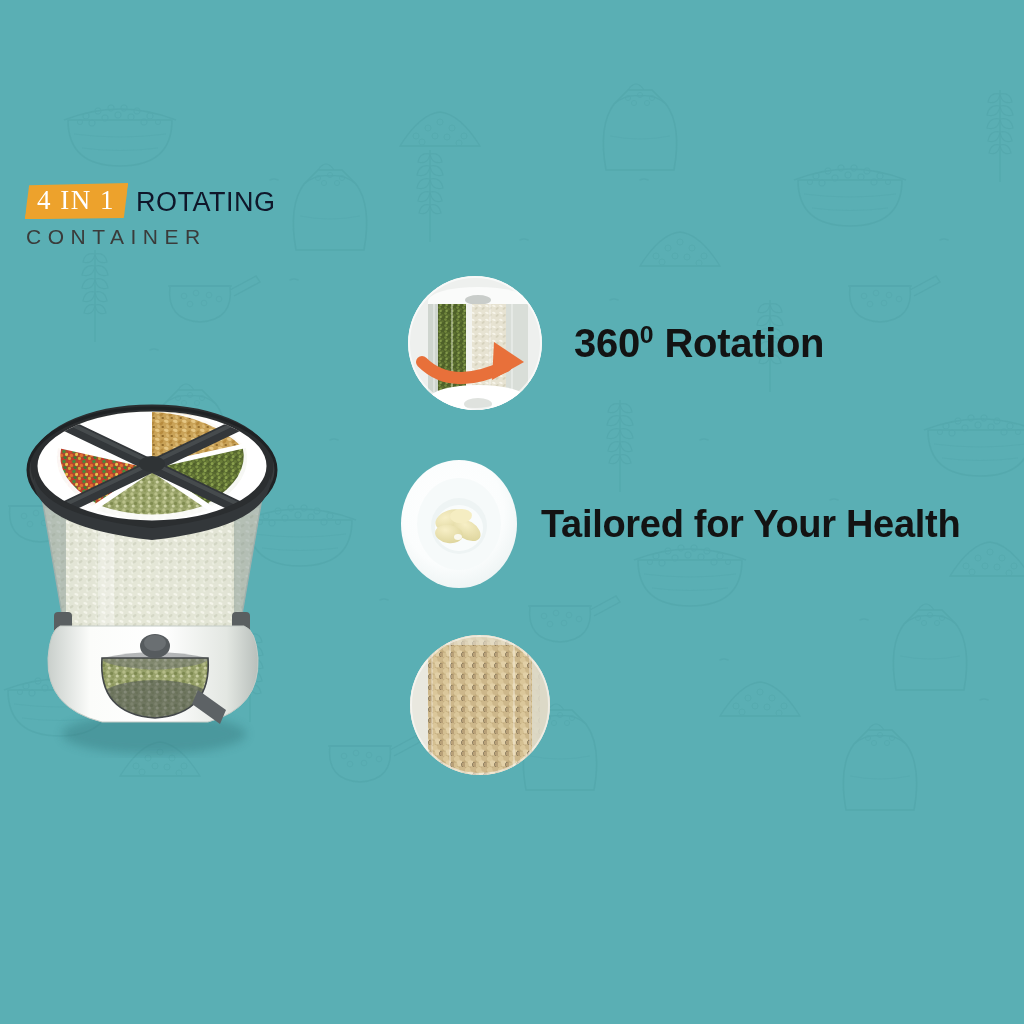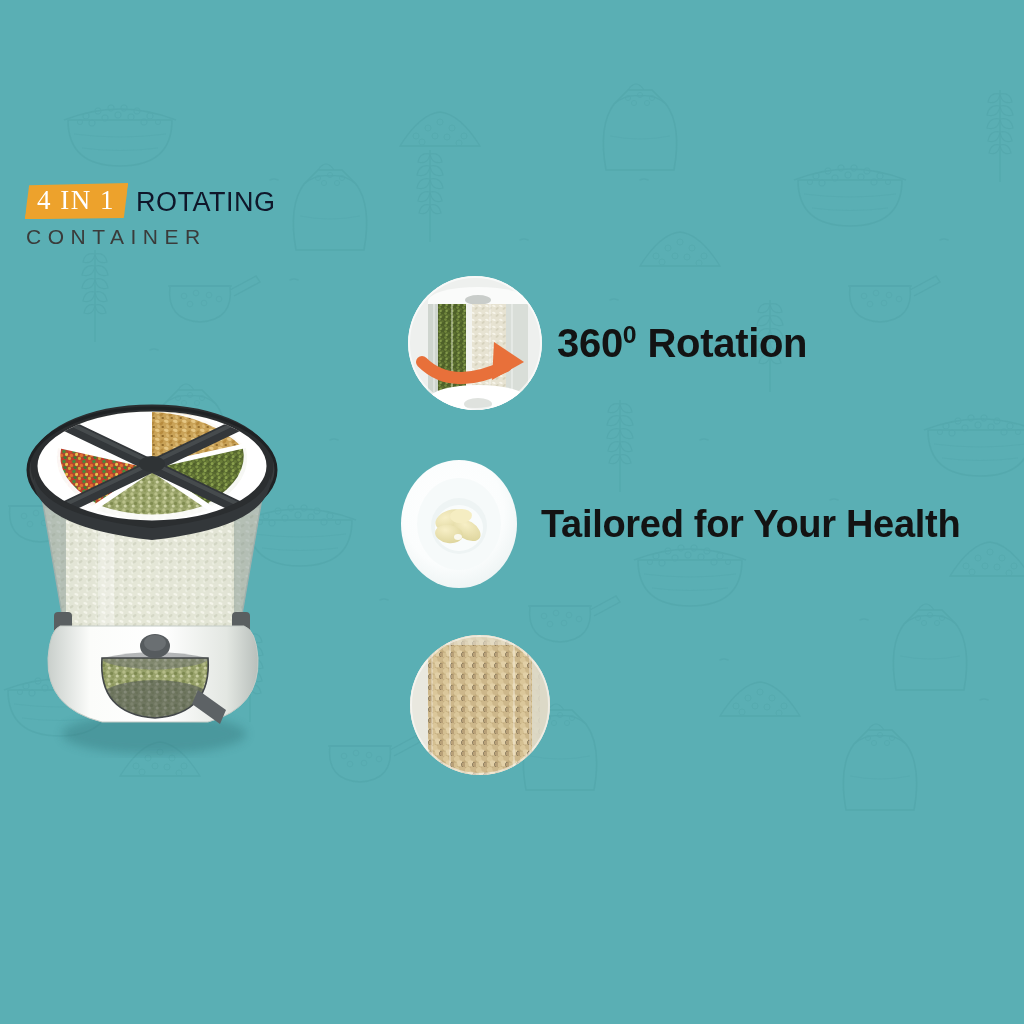--- a/index.html
+++ b/index.html
@@ -76,21 +76,21 @@
   #feature-2 .feature-thumb { width:140px; height:140px; }
 
   .feature-label {
     font-size:39px;
     font-weight:bold;
     color:#131313;
     letter-spacing:-.3px;
     white-space:nowrap;
     line-height:1;
   }
-  #feature-0 .feature-label { margin-left:15px; font-size:40px; }
+  #feature-0 .feature-label { margin-left:32px; font-size:40px; }
   #feature-1 .feature-label { margin-left:16px; font-size:38px; }
   #feature-2 .feature-label { margin-left:12px; font-size:40px; }
   .deg { font-size:.62em; vertical-align:super; font-weight:bold; letter-spacing:0; }
 
   
   #product {
     position:absolute; left:2px; top:358px;
     width:300px; height:412px;
   }
 </style>

